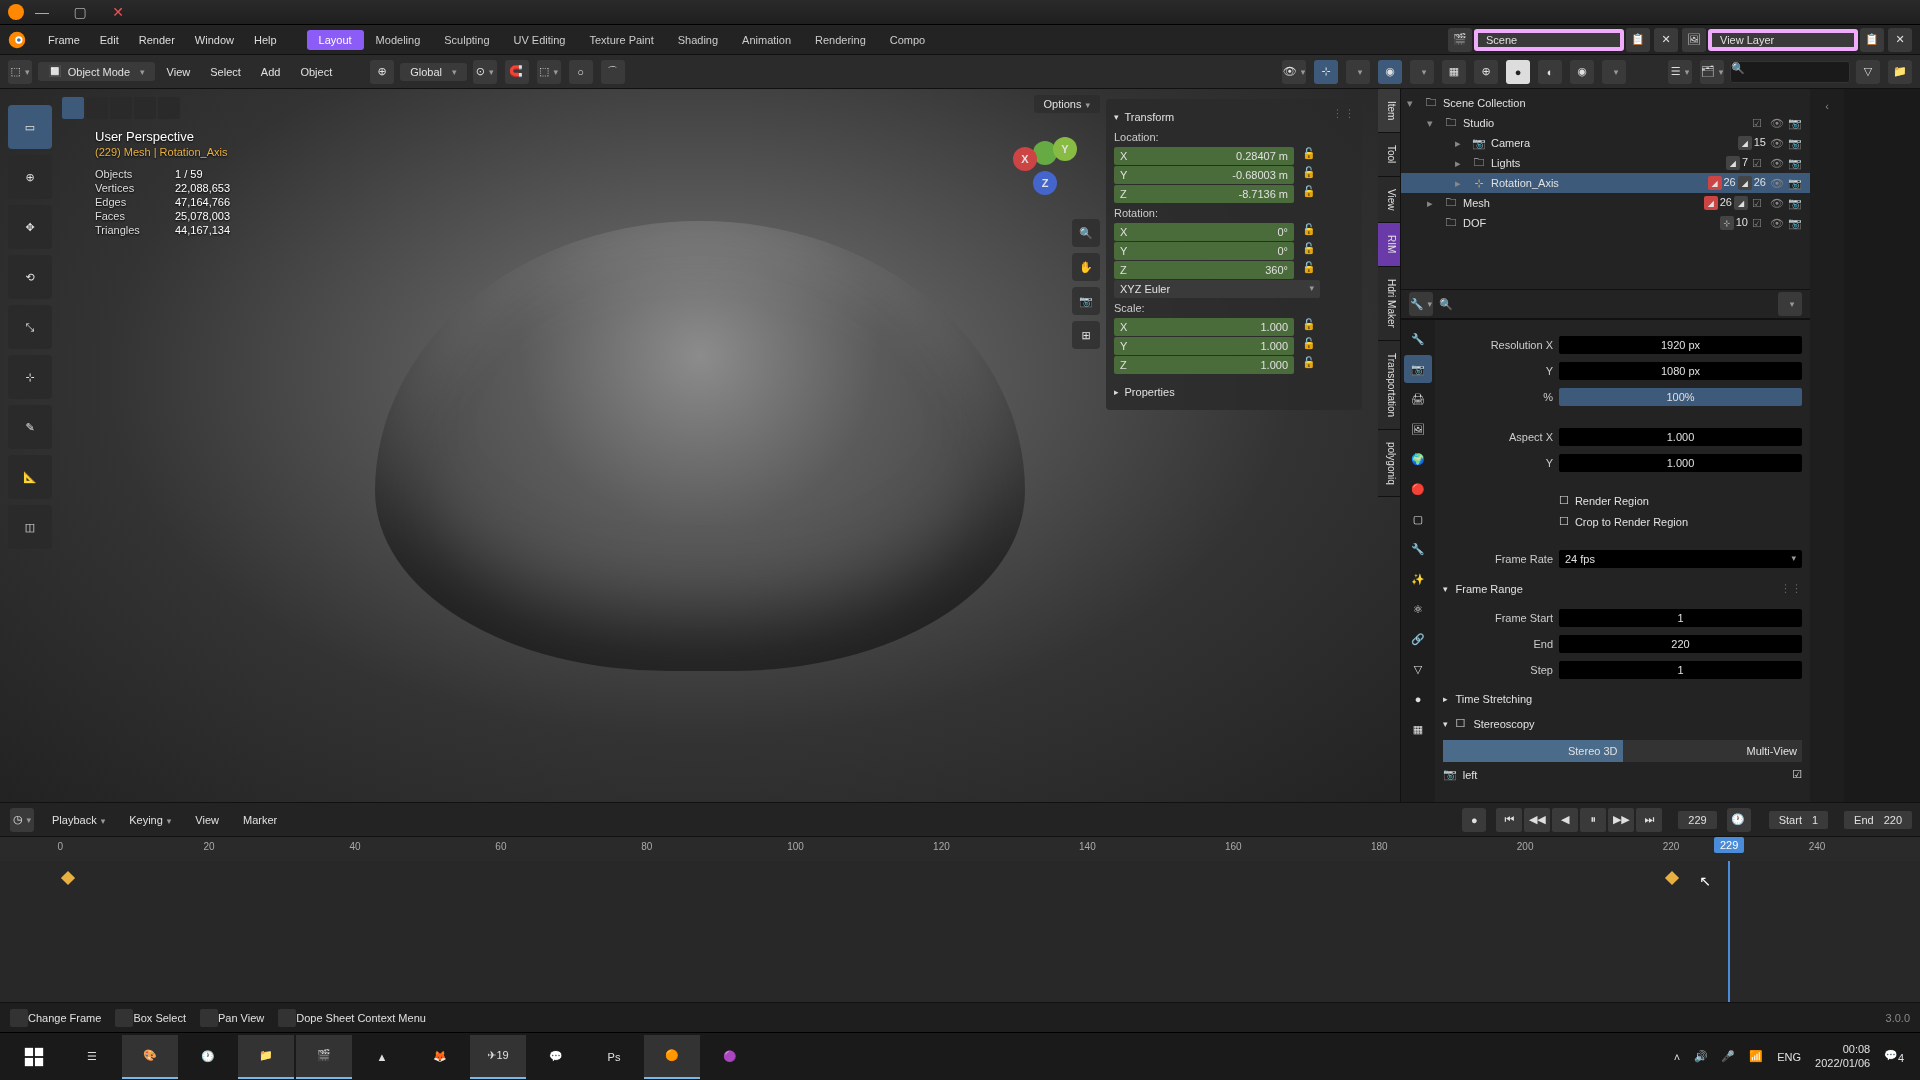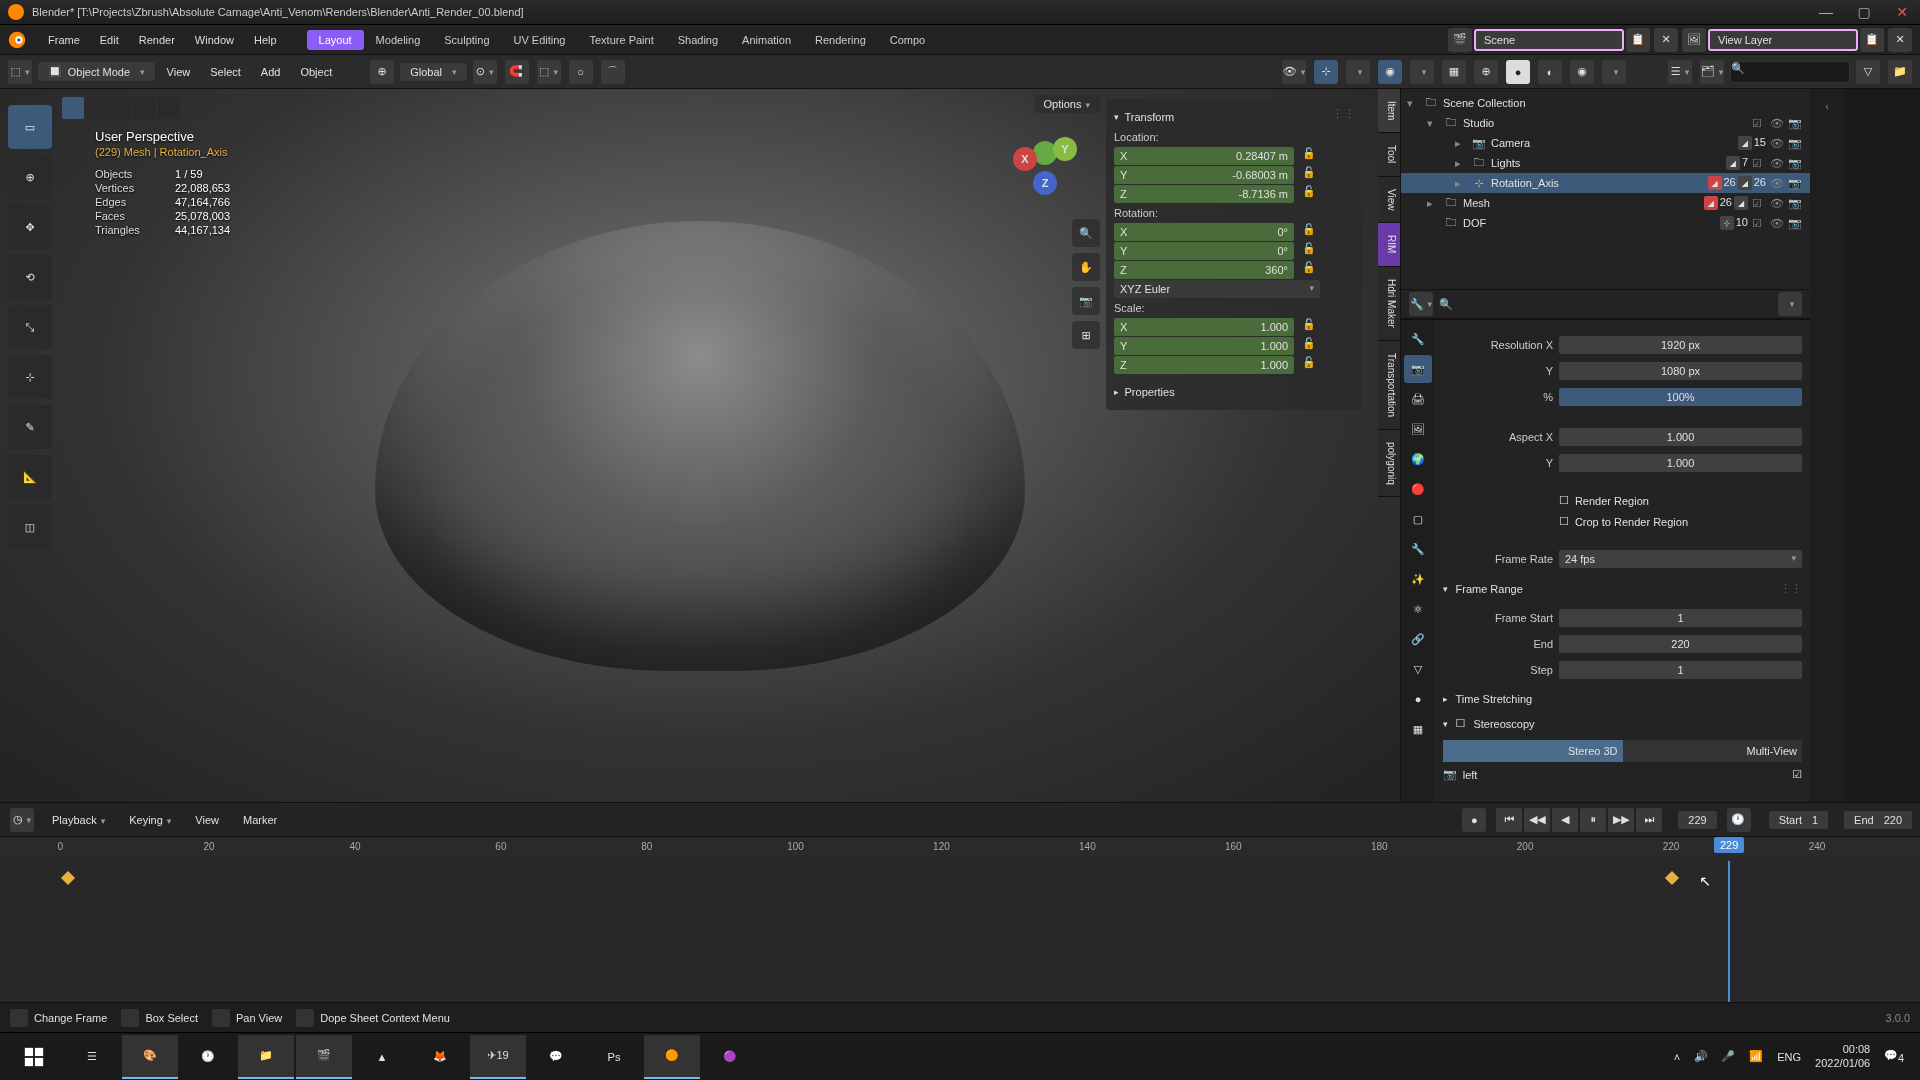--- a/index.html
+++ b/index.html
@@ -11,21 +11,21 @@
 .winbtn{width:20px;height:20px;display:flex;align-items:center;justify-content:center;color:#aaa;font-size:14px}
 .winbtn.close{color:#e55}
 .menubar{height:30px;background:#232323;display:flex;align-items:center;padding:0 6px;border-bottom:1px solid #111}
 .menubar .blogo{width:22px;height:22px;margin-right:10px;display:flex;align-items:center;justify-content:center}
 .menubar .blogo svg{width:22px;height:22px}
 .menubar .mitem{padding:4px 10px;color:#ddd}
 .menubar .spacer{width:20px}
 .menubar .wtab{padding:4px 12px;color:#ccc;border-radius:3px}
 .menubar .wtab.active{background:#8b5cf6;color:#fff}
 .menubar .wtab.last{margin-right:auto}
-.scenefield{background:#3a3a3a;border:2px solid #f0abfc;border-radius:3px;padding:2px 8px;width:150px;height:22px;display:flex;align-items:center}
+.scenefield{background:#3a3a3a;border:4px solid #f0abfc;border-radius:3px;padding:2px 8px;width:150px;height:22px;display:flex;align-items:center}
 .iconbtn{width:24px;height:24px;background:#3a3a3a;border-radius:3px;margin:0 2px;display:flex;align-items:center;justify-content:center}
 .toolbar{height:34px;background:#2b2b2b;display:flex;align-items:center;padding:0 6px;border-bottom:1px solid #111;gap:4px}
 .toolbar .modesel{background:#3a3a3a;border-radius:3px;padding:3px 10px;display:flex;align-items:center;gap:6px}
 .toolbar .tmenu{padding:4px 8px}
 .toolbar .search{background:#1a1a1a;border:1px solid #333;border-radius:3px;width:120px;height:22px;margin-left:auto}
 .mainrow{display:flex;height:calc(100% - 25px - 30px - 34px - 200px - 30px - 48px)}
 .viewport{flex:0 0 1400px;position:relative;background:#2f2f2f;overflow:hidden}
 .vp-img{position:absolute;inset:0;background:radial-gradient(ellipse at 50% 40%,#777 0%,#555 30%,#333 60%,#222 100%)}
 .vp-model{position:absolute;left:50%;top:50%;transform:translate(-50%,-50%);width:650px;height:450px;background:radial-gradient(ellipse at 50% 30%,#999,#666 40%,#444);border-radius:50% 50% 45% 45%/60% 60% 40% 40%;filter:contrast(1.1) brightness(0.9);box-shadow:inset 0 -50px 80px rgba(0,0,0,0.5),inset 0 30px 60px rgba(255,255,255,0.15)}
 .vp-lefttools{position:absolute;left:8px;top:16px;display:flex;flex-direction:column;gap:6px}
@@ -72,59 +72,58 @@
 .orow .badge{width:14px;height:14px;background:#444;border-radius:2px;font-size:8px;display:flex;align-items:center;justify-content:center}
 .orow .togs{display:flex;gap:2px;margin-left:auto}
 .orow .tog{width:16px;color:#888}
 .props{flex:1;display:flex;border-top:1px solid #111}
 .props-tabs{width:34px;background:#1e1e1e;display:flex;flex-direction:column;padding-top:4px}
 .props-tabs .pt{width:28px;height:28px;margin:1px auto;border-radius:3px;display:flex;align-items:center;justify-content:center}
 .props-tabs .pt.active{background:#3d5a7a}
 .props-body{flex:1;padding:8px;overflow:hidden}
 .prow{display:flex;align-items:center;margin:8px 0;gap:6px}
 .prow .plbl{flex:0 0 110px;text-align:right;color:#ccc}
-.prow .pfld{flex:1;background:#404040;border-radius:2px;padding:3px 6px;text-align:center}
+.prow .pfld{flex:1;background:#000000;border-radius:2px;padding:3px 6px;text-align:center}
 .prow .pfld.blue{background:#3d5a7a}
 .psect{display:flex;align-items:center;padding:6px 0;gap:8px;color:#ddd}
 .psect::before{content:"▾";font-size:9px}
 .psect.collapsed::before{content:"▸"}
 .segbtns{display:flex;gap:0;margin:4px 0}
 .segbtns .seg{flex:1;padding:5px;text-align:right;background:#333}
 .segbtns .seg.active{background:#4a6b8a}
 .timeline{height:200px;background:#232323;border-top:1px solid #111;display:flex;flex-direction:column}
 .tl-header{height:34px;display:flex;align-items:center;padding:0 8px;gap:8px;border-bottom:1px solid #111}
 .tl-header .tmenu{padding:4px 8px}
 .tl-header .playback{display:flex;gap:2px;margin-left:auto}
 .tl-header .pb{width:26px;height:24px;background:#3a3a3a;border-radius:2px;display:flex;align-items:center;justify-content:center}
 .tl-header .framefld{background:#3a3a3a;border-radius:2px;padding:3px 10px;display:flex;gap:10px;margin-left:8px}
 .tl-ruler{height:24px;background:#2a2a2a;position:relative;display:flex}
 .tl-ruler .tick{position:absolute;top:4px;font-size:10px;color:#aaa}
 .tl-track{flex:1;background:#282828;position:relative}
 .tl-cursor{position:absolute;top:0;bottom:0;width:2px;background:#4a8bda}
 .tl-cursor .cf{position:absolute;top:-24px;left:-14px;background:#4a8bda;padding:2px 6px;border-radius:2px;color:#fff}
 .tl-key{position:absolute;width:10px;height:10px;background:#e8b040;transform:rotate(45deg)}
 .statusbar{height:30px;background:#1e1e1e;display:flex;align-items:center;padding:0 10px;gap:14px;border-top:1px solid #111}
-.statusbar .sitem{display:flex;align-items:center;gap:6px;color:#bbb}
+.statusbar .sitem{display:flex;align-items:center;color:#bbb}
 .statusbar .sic{width:18px;height:18px;background:#333;border-radius:2px}
 .statusbar .ver{margin-left:auto;color:#888}
 .taskbar{height:48px;background:#1a1a1a;display:flex;align-items:center;padding:0 6px;gap:2px;border-top:1px solid #000}
 .taskbar .tb{width:56px;height:44px;display:flex;align-items:center;justify-content:center;position:relative}
 .taskbar .tb.active{background:#333;border-bottom:2px solid #76b9ed}
 .taskbar .tray{margin-left:auto;display:flex;align-items:center;gap:14px;padding-right:10px}
 .taskbar .clock{text-align:right;line-height:1.2}
 .chev{font-size:9px;margin-left:4px;color:#999}
 .proptabs-right{width:34px;background:#1e1e1e;display:flex;flex-direction:column;gap:1px;padding-top:2px}
 .proptabs-right .prt{width:28px;height:30px;margin:0 auto;display:flex;align-items:center;justify-content:center;border-radius:3px;color:#888}
 </style>
 </head>
 <body>
 
 <div class="titlebar">
   <div class="logo"></div>
-  <div class="title">Blender* [T:\Projects\Zbrush\Absolute Carnage\Anti_Venom\Renders\Blender\Anti_Render_00.blend]</div>
   <div class="winbtns">
     <div class="winbtn">—</div>
     <div class="winbtn">▢</div>
     <div class="winbtn close">✕</div>
   </div>
 </div>
 
 <div class="menubar">
   <div class="blogo">
     <svg viewBox="0 0 24 24">

